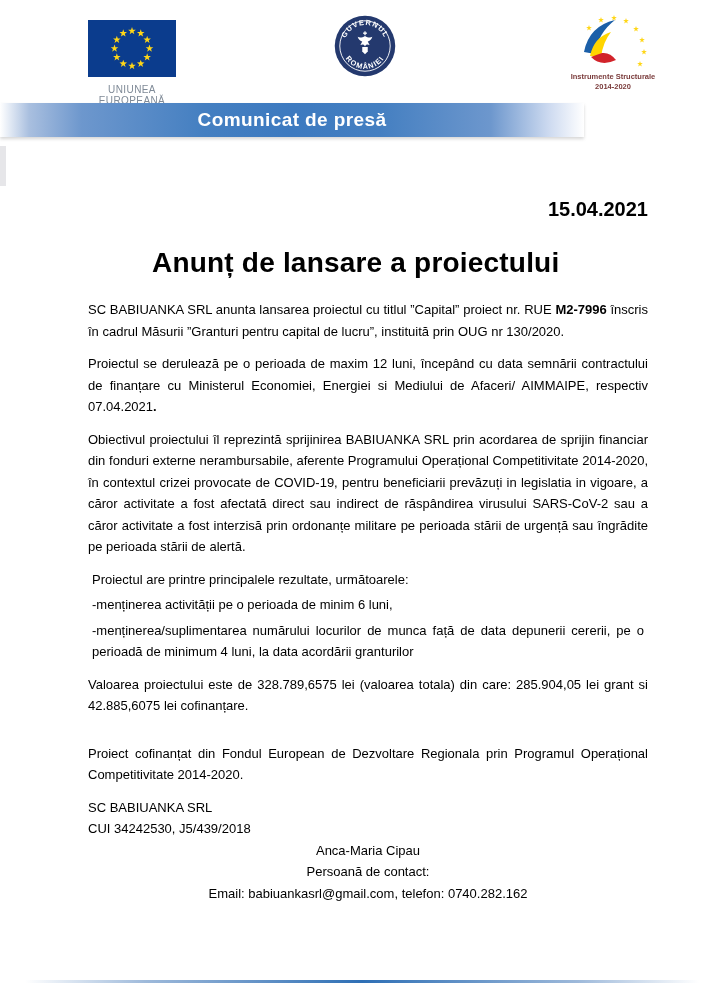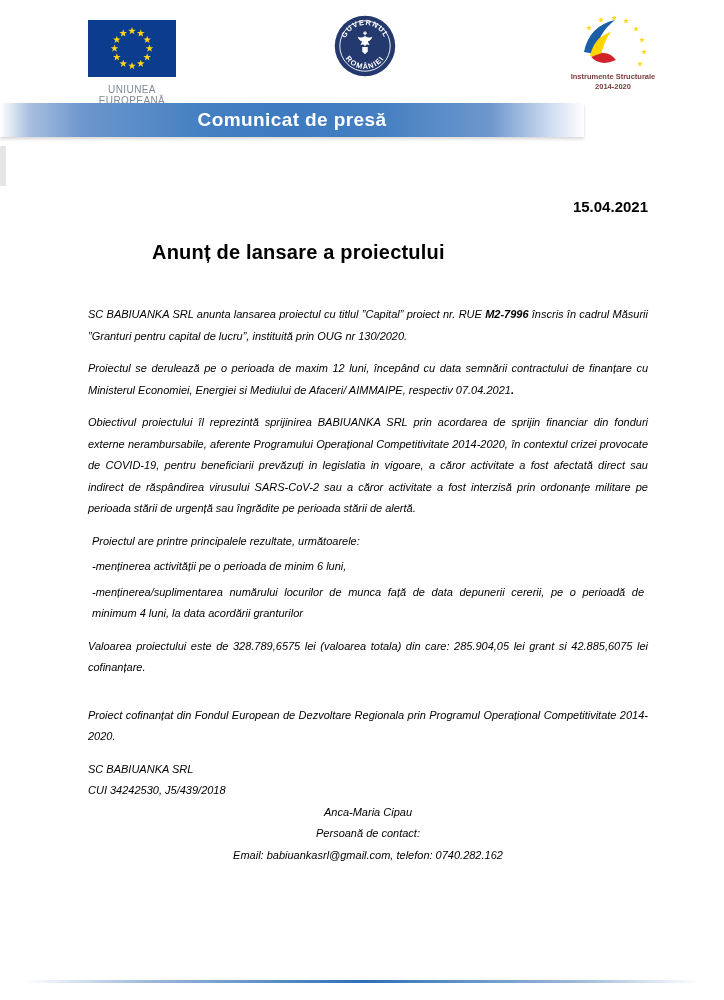--- a/index.html
+++ b/index.html
@@ -22,23 +22,23 @@
     box-shadow:0 2px 3px rgba(110,110,110,.28);
     text-align:center;
   }
   .banner span{
     display:inline-block;line-height:34px;color:#ffffff;font-weight:700;
     font-size:19px;letter-spacing:.4px;
   }
   .edge-artifact{position:absolute;left:0;top:146px;width:6px;height:40px;background:#e6e6e9;}
 
   .content{position:absolute;left:88px;top:198px;width:560px;}
-  .date{margin:0 0 26px;text-align:right;font-weight:700;font-size:15px;}
-  .doc-title{margin:0 0 40px 64px;font-size:20px;font-weight:700;letter-spacing:.2px;}
-  .content p{margin:0 0 11px;font-size:11px;line-height:21.5px;font-style:italic;}
+  .date{margin:0 0 26px;text-align:right;font-weight:700;font-size:20px;}
+  .doc-title{margin:0 0 20px 64px;font-size:28px;font-weight:700;letter-spacing:.2px;}
+  .content p{margin:0 0 11px;font-size:13px;line-height:21.5px;}
   .just{text-align:justify;}
   .results p{margin:4px;}
   .results{margin:0 0 11px;}
   .gap-top{margin-top:26px !important;}
   .tight{margin:0 !important;}
   .contact{text-align:center;}
   b{font-weight:700;}
 
   .bottom-line{
     position:absolute;left:25px;top:980px;width:674px;height:3px;

